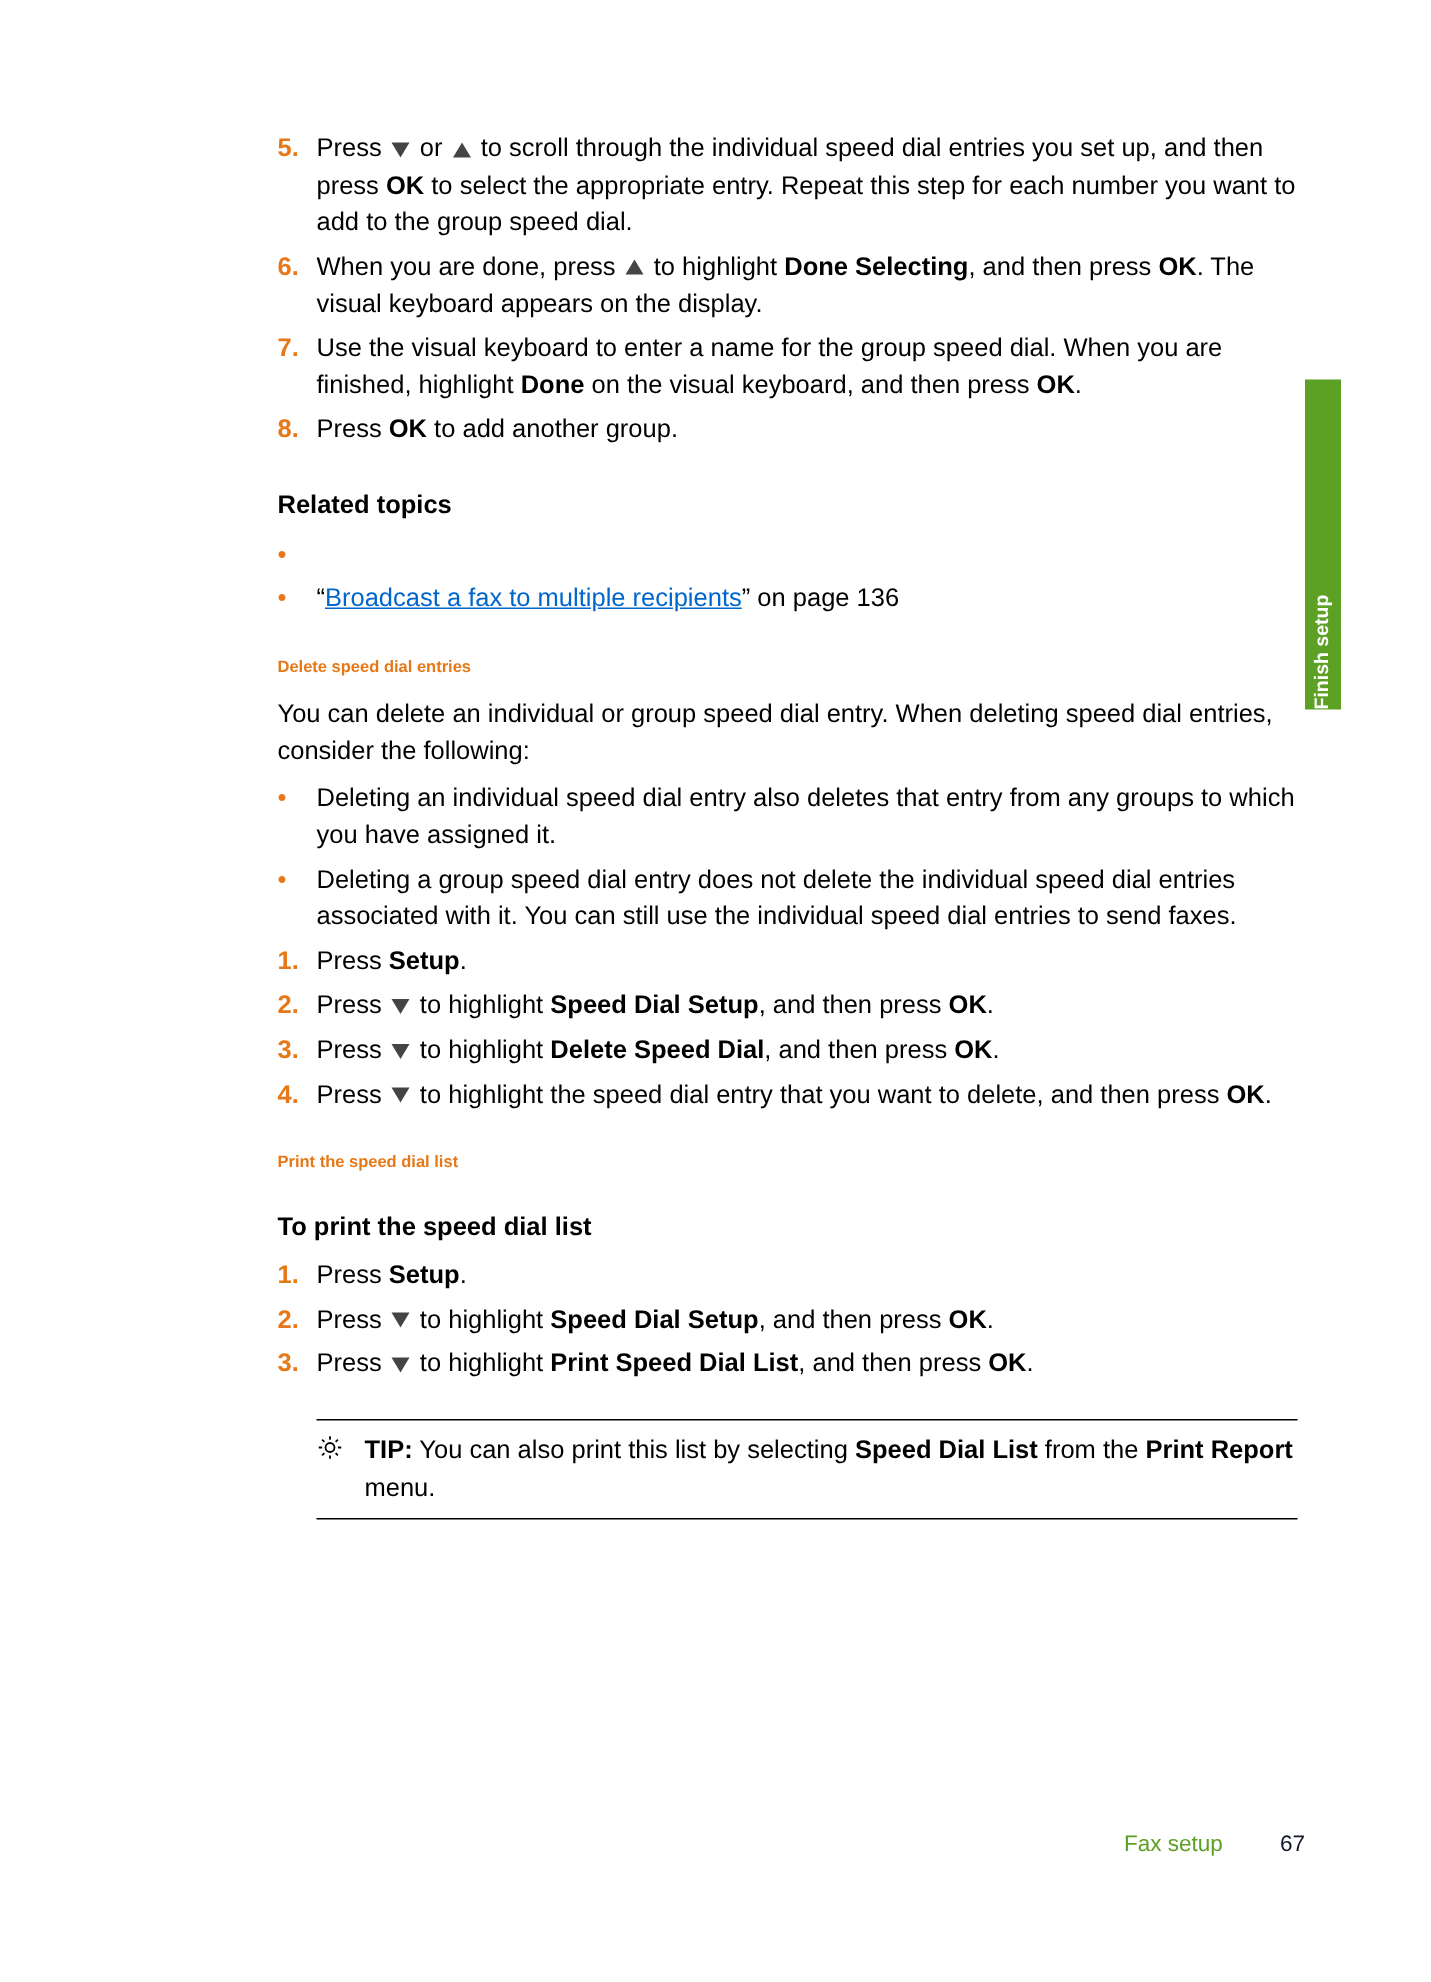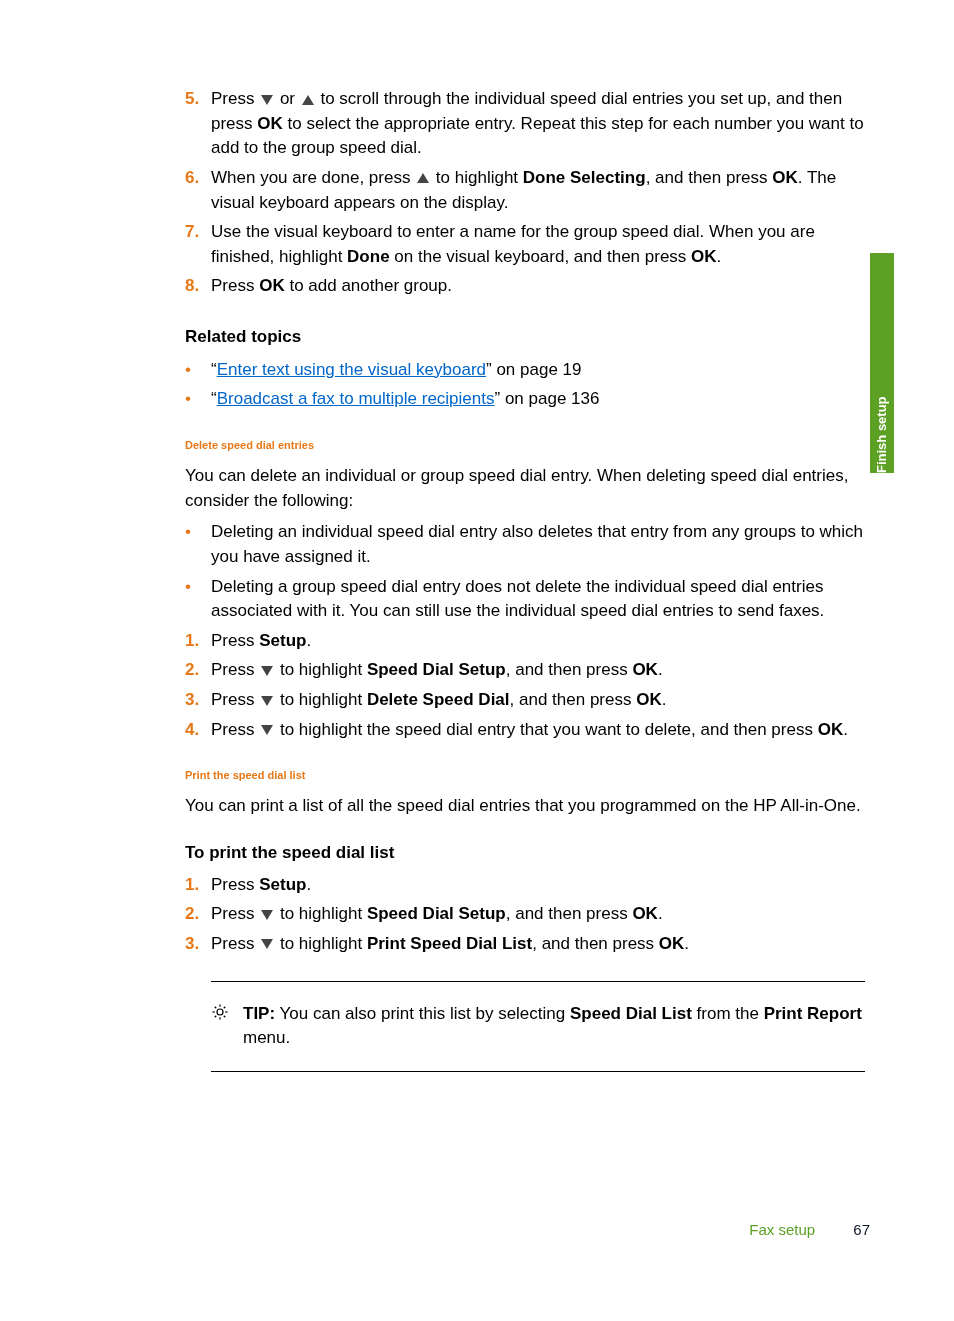--- a/index.html
+++ b/index.html
@@ -62,21 +62,21 @@
       border-left: 6px solid transparent;
       border-right: 6px solid transparent;
       border-bottom: 10px solid #444;
     }
     .link { color: #0066CC; text-decoration: underline; }
     .tip-box {
       border-top: 1px solid #000;
       border-bottom: 1px solid #000;
       margin-top: 24px;
       margin-left: 26px;
-      padding: 20px 0;
+      padding: 8px 0;
       display: flex;
       justify-content: flex-end;
     }
     .tip-icon {
       width: 32px;
       flex-shrink: 0;
       font-size: 17px;
       padding-top: 1px;
     }
     .tip-body { flex: 1; }
@@ -121,23 +121,20 @@
   <div class="ol-item">
     <div class="ol-num">8.</div>
     <div class="ol-body">
       <span>Press </span><span class="b">OK</span><span> to add another group.</span>
     </div>
   </div>
 
   <div class="related-head">Related topics</div>
   <div class="bullet-item">
     <div class="bullet-dot">•</div>
-    <div>
-      <span>“</span><a class="link">Enter text using the visual keyboard</a><span>”</span><span> on page 19</span>
-    </div>
   </div>
   <div class="bullet-item">
     <div class="bullet-dot">•</div>
     <div>
       <span>“</span><a class="link">Broadcast a fax to multiple recipients</a><span>”</span><span> on page 136</span>
     </div>
   </div>
 
   <div class="section-head">Delete speed dial entries</div>
   <div class="para">You can delete an individual or group speed dial entry. When deleting speed dial entries, consider the following:</div>
@@ -170,21 +167,20 @@
     </div>
   </div>
   <div class="ol-item">
     <div class="ol-num2">4.</div>
     <div class="ol-body">
       <span>Press </span><span class="tri tri-down"></span><span> to highlight the speed dial entry that you want to delete, and then press </span><span class="b">OK</span><span>.</span>
     </div>
   </div>
 
   <div class="section-head">Print the speed dial list</div>
-  <div class="para">You can print a list of all the speed dial entries that you programmed on the HP All-in-One.</div>
 
   <div class="subhead">To print the speed dial list</div>
 
   <div class="ol-item">
     <div class="ol-num2">1.</div>
     <div class="ol-body">
       <span>Press </span><span class="b">Setup</span><span>.</span>
     </div>
   </div>
   <div class="ol-item">

